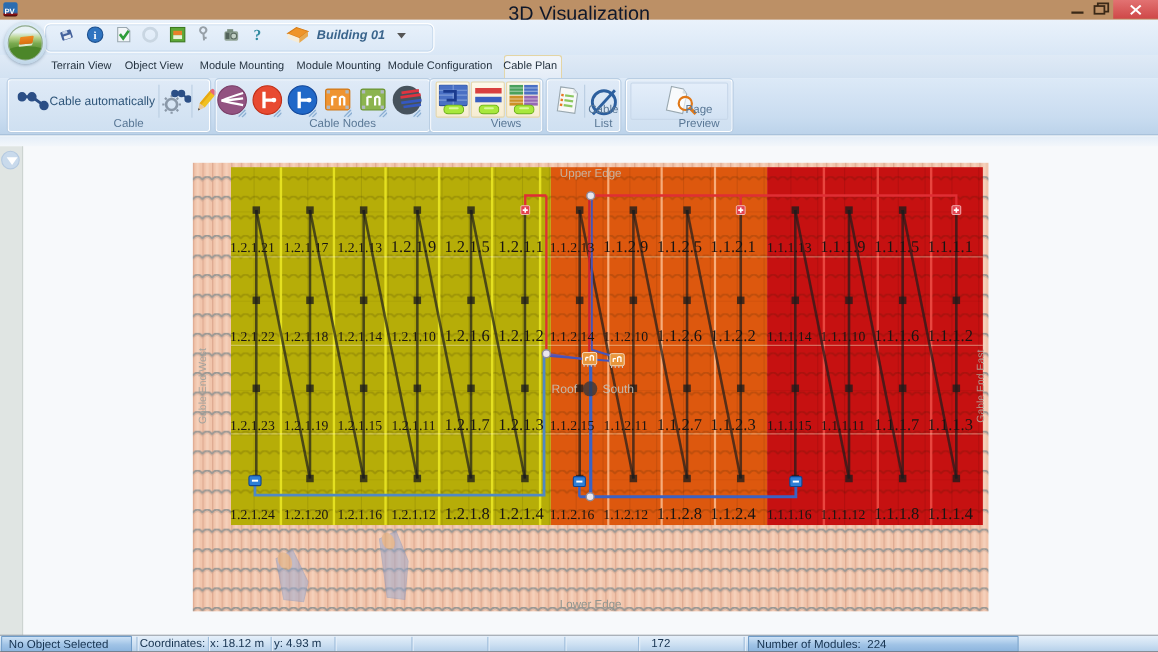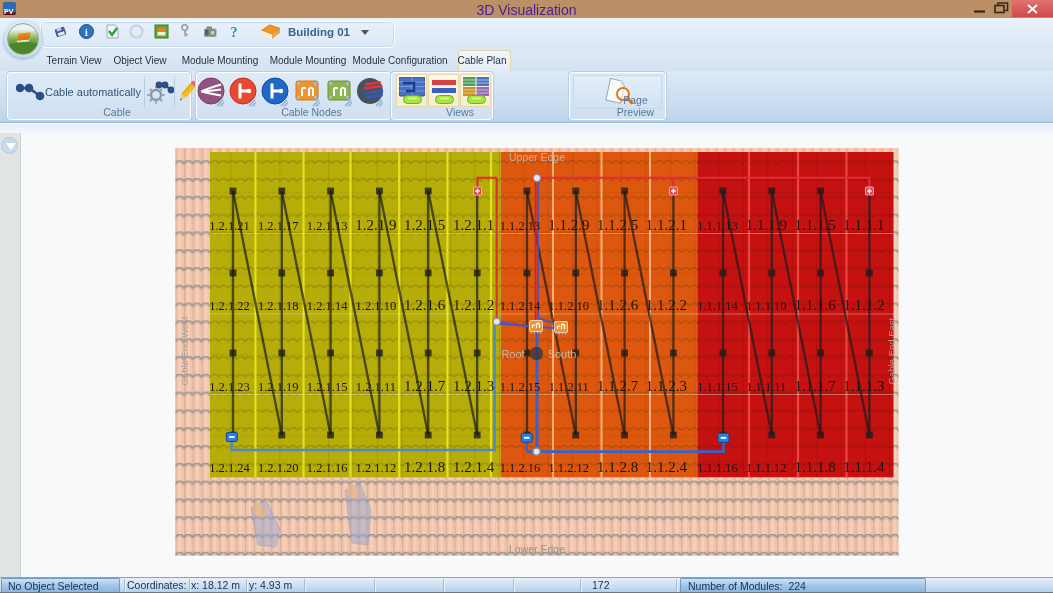--- a/index.html
+++ b/index.html
@@ -1,32 +1,32 @@
 <!DOCTYPE html>
 <html><head><meta charset="utf-8"><style>
 *{margin:0;padding:0;box-sizing:border-box;}
 html,body{width:1053px;height:593px;overflow:hidden;font-family:"Liberation Sans",sans-serif;}
 #app{position:relative;width:1053px;height:593px;background:#f7f9fb;}
 
 #title{position:absolute;left:0;top:0;width:1053px;height:18px;background:#bc9066;}
-#title .txt{position:absolute;left:0;right:0;top:2px;text-align:center;font-size:14px;color:#4c1d95;}
+#title .txt{position:absolute;left:0;right:0;top:2px;text-align:center;font-size:18px;color:#0f172a;}
 #appicon{position:absolute;left:3px;top:2px;width:13px;height:13px;background:linear-gradient(#2a6cb0 70%,#8c1010 85%,#3a0808);border-radius:2px;}
 #appicon:after{content:"PV";position:absolute;left:1px;bottom:0px;font-size:7px;font-weight:bold;color:#fff;}
 #closebtn{position:absolute;right:0;top:0;width:41px;height:17px;background:linear-gradient(#e27272,#cf4848);}
 #closebtn svg{position:absolute;left:15px;top:4px;}
 
 #qat{position:absolute;left:0;top:18px;width:1053px;height:32px;background:linear-gradient(#eaf2fb,#d9e7f6);}
 #qatframe{position:absolute;left:40px;top:3px;width:355px;height:27px;border:1px solid #ffffff;border-radius:6px;box-shadow:0 0 0 1px #c4d7eb inset;}
 #orb{position:absolute;left:4px;top:20px;width:38px;height:38px;border-radius:50%;background:radial-gradient(circle at 50% 38%,#f6fbff,#cfe2f0 60%,#aac6dd);box-shadow:0 1px 3px rgba(60,90,120,.45);z-index:5;}
 #orb .inner{position:absolute;left:3px;top:3px;width:32px;height:32px;border-radius:50%;background:linear-gradient(#e8f2f4 18%,#b9d48e 34%,#78a94e 52%,#558c31 78%);overflow:hidden;border:1px solid #90ab8c;}
 #orb .house{position:absolute;left:10px;top:9px;width:12px;height:7px;background:linear-gradient(#ef8c22,#d86e10);transform:skewX(-16deg) rotate(-6deg);border-radius:1px;box-shadow:0 2px 0 rgba(250,250,240,.8);}
 #orb .hill{position:absolute;left:-5px;bottom:-4px;width:42px;height:16px;border-radius:50%;background:#4c8629;}
 .qicon{position:absolute;top:5px;width:17px;height:17px;}
 #bsel{position:absolute;left:256px;top:2px;height:26px;}
-#bsel .txt{position:absolute;left:32px;top:6px;font-size:11.5px;font-weight:bold;color:#39648c;white-space:nowrap;}
+#bsel .txt{position:absolute;left:32px;top:6px;font-size:11.5px;font-weight:bold;color:#39648c;white-space:nowrap;font-style:italic;}
 #bsel .arr{position:absolute;left:105px;top:10px;width:0;height:0;border-left:4px solid transparent;border-right:4px solid transparent;border-top:5px solid #555;}
 
 #tabs{position:absolute;left:0;top:50px;width:1053px;height:21px;background:linear-gradient(#dfeaf6,#d3e2f2);}
 .tab{position:absolute;top:0;height:21px;font-size:10px;letter-spacing:0px;color:#1f2d3a;text-align:center;line-height:21px;}
 #tabactive{position:absolute;top:0;height:21px;background:linear-gradient(#f2f6fb,#e3ecf7);border:1px solid #e4d5a4;border-bottom:none;border-radius:3px 3px 0 0;}
 
 #ribbon{position:absolute;left:0;top:71px;width:1053px;height:52px;background:linear-gradient(#dce9f7,#c9dcf0 70%,#bcd3ea);border-bottom:1px solid #9ab6d4;}
 #ribbonshadow{position:absolute;left:0;top:124px;width:1053px;height:9px;background:linear-gradient(#e4eef8,#f3f7fb);}
 .grp{position:absolute;top:1px;height:48px;background:linear-gradient(#dfeaf7,#cfe0f1);border:1px solid #ffffff;outline:1px solid #b9cee3;border-radius:3px;}
 .grp .lbl{position:absolute;left:0;right:0;bottom:1px;text-align:center;font-size:10.5px;color:#5a7896;padding-left:36px;}
@@ -278,20 +278,46 @@
               <g stroke="rgba(255,255,255,.5)" stroke-width="1">
                 <path d="M0,3 h26 M0,6 h26 M0,13 h26 M0,16 h26"></path>
               </g>
             </svg></div>
           <svg width="19" height="9" style="position:absolute;left:6px;bottom:2px;">
             <rect x="0.5" y="0.5" width="18" height="8" rx="4" fill="#a8e83c" stroke="#6ab018"></rect>
             <rect x="5" y="2.5" width="9" height="1.8" rx="1" fill="#d8f898"></rect>
           </svg>
         </div>
         <div class="lbl">Views</div>
+      </div>
+<div class="grp" style="left:497px;width:67px;">
+        <div class="gbtn" style="left:3px;top:3px;width:29px;height:32px;">
+          <svg width="26" height="28" style="position:absolute;left:1px;top:1px">
+            <g transform="rotate(8 13 14)">
+              <path d="M5,2 h12 l4,4 v18 h-16 z" fill="#f6f8f8" stroke="#9aa8b0"></path>
+              <path d="M17,2 l4,4 h-4 z" fill="#d8e0e4"></path>
+              <g stroke="#8cc860" stroke-width="2">
+                <path d="M10,9 h8 M10,13.5 h8 M10,18 h8"></path>
+              </g>
+              <g fill="#e87820">
+                <rect x="6.5" y="8" width="2.2" height="2.2"></rect>
+                <rect x="6.5" y="12.5" width="2.2" height="2.2"></rect>
+                <rect x="6.5" y="17" width="2.2" height="2.2"></rect>
+              </g>
+            </g>
+          </svg>
+        </div>
+        <div class="sep" style="left:33px;"></div>
+        <div class="gbtn" style="left:34px;top:3px;width:30px;height:32px;">
+          <svg width="30" height="30" style="position:absolute;left:1px;top:1px">
+            <circle cx="15" cy="15" r="10.5" fill="none" stroke="#2c5f9e" stroke-width="2.6"></circle>
+            <path d="M5,26 L25,4" stroke="#2c5f9e" stroke-width="2.6"></path>
+          </svg>
+        </div>
+        <div class="lbl">Cable List</div>
       </div>
 <div class="grp" style="left:569px;width:97px;">
         <div class="gbtn" style="left:3px;top:2px;width:89px;height:34px;border:1px solid #c8d8ea;background:linear-gradient(#e4eefa,#d2e2f3);border-radius:2px;">
           <svg width="34" height="32" style="position:absolute;left:28px;top:1px">
             <g transform="rotate(12 14 14)">
               <path d="M6,3 h11 l4,4 v18 h-15 z" fill="#f8fafc" stroke="#9aa8b0"></path>
               <path d="M17,3 l4,4 h-4 z" fill="#d8e0e4"></path>
             </g>
             <circle cx="21" cy="17" r="6" fill="rgba(255,255,255,.6)" stroke="#e07818" stroke-width="2"></circle>
             <path d="M25.5,21.5 l5,5" stroke="#e07818" stroke-width="3"></path>

